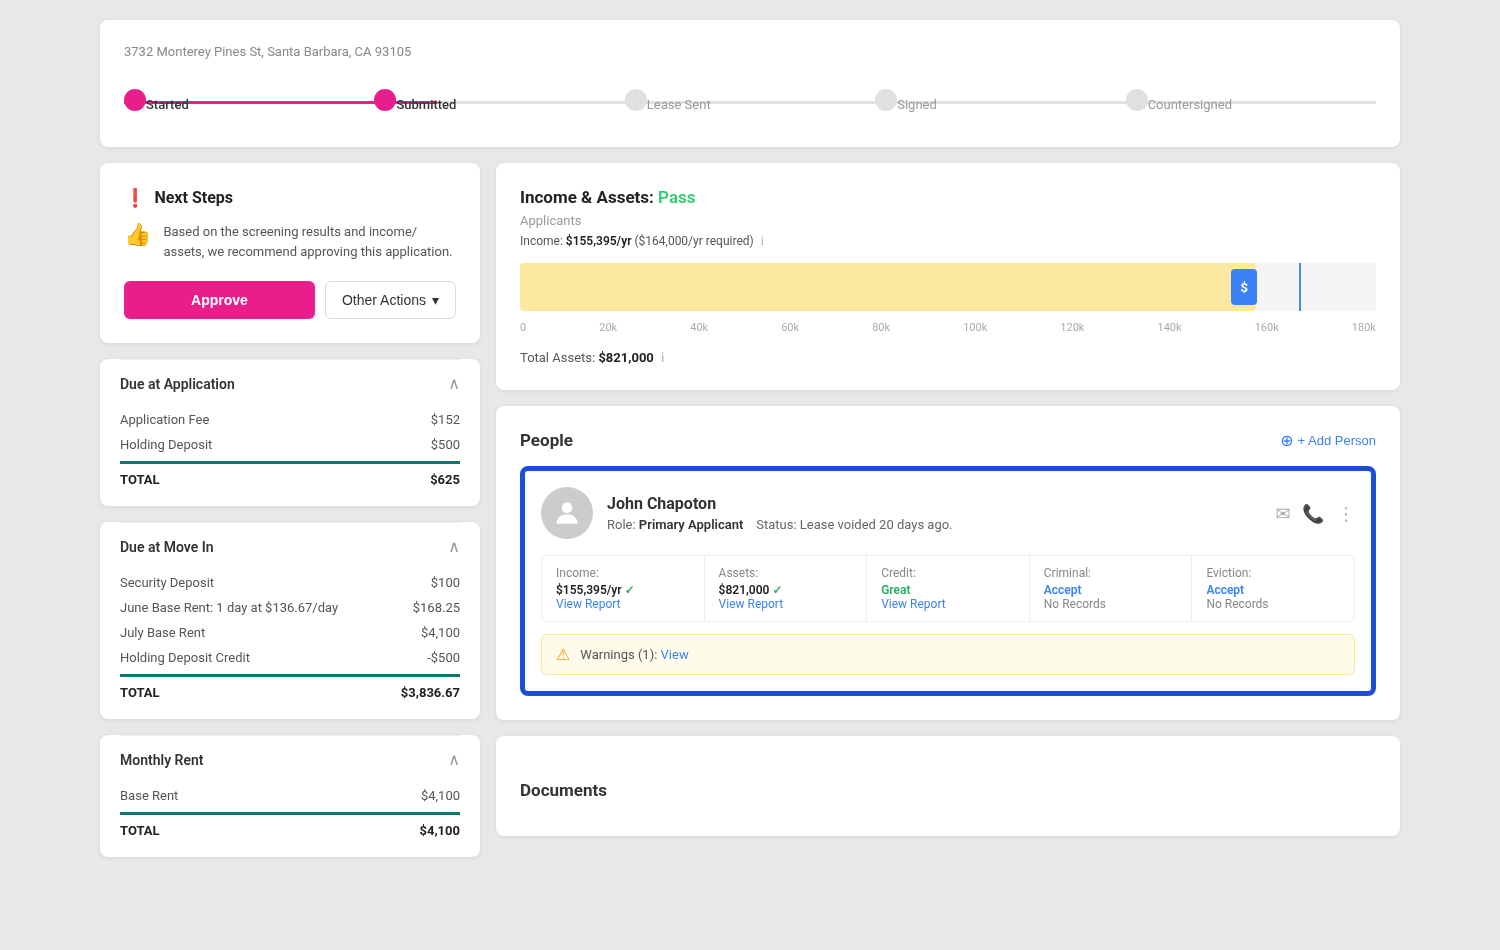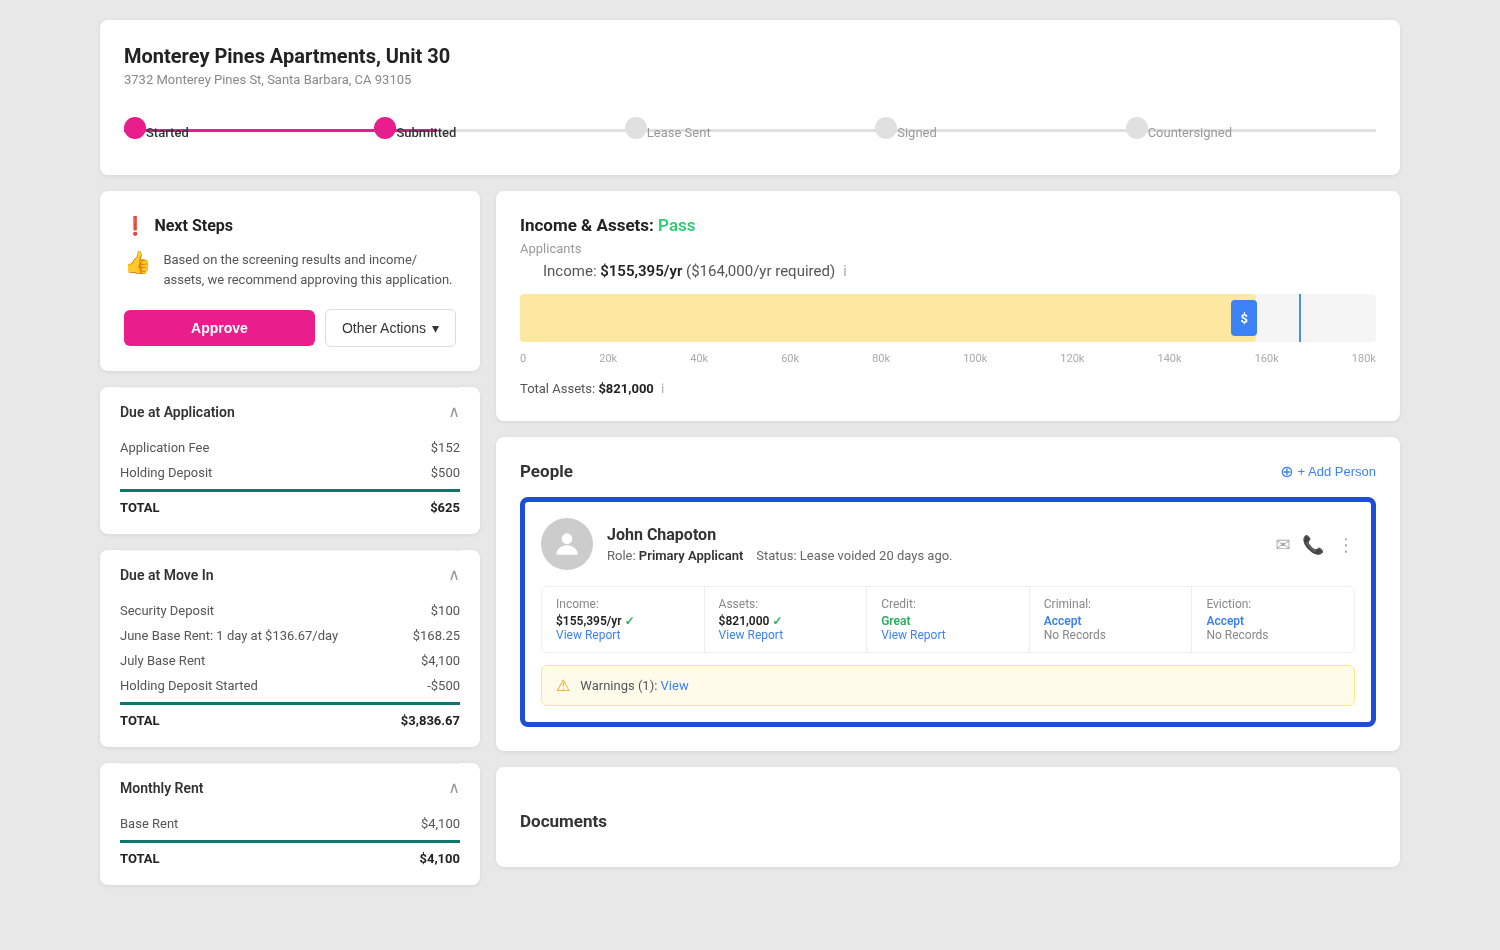--- a/index.html
+++ b/index.html
@@ -122,21 +122,20 @@
       flex-shrink: 0;
     }
     .next-steps-text {
       font-size: 13px;
       color: #555;
       line-height: 1.5;
     }
     .action-buttons {
       display: flex;
       gap: 10px;
-      align-items: center;
     }
     .btn-approve {
       background: #e91e8c;
       color: #fff;
       border: none;
       border-radius: 6px;
       padding: 10px 28px;
       font-size: 14px;
       font-weight: 600;
       cursor: pointer;
@@ -199,24 +198,23 @@
       color: #2ecc71;
       font-weight: 600;
       margin-top: 30px;
     }
     .applicants-label {
       font-size: 13px;
       color: #999;
       margin-bottom: 4px;
     }
     .income-line {
-      font-size: 15px;
+      font-size: 12px;
       color: #555;
       margin-bottom: 14px;
-      margin-left: 23px;
     }
     .income-line strong {
       color: #222;
       font-weight: 600;
     }
 
     
     .bar-chart-container {
       position: relative;
       height: 48px;
@@ -386,21 +384,20 @@
       font-weight: 700;
       padding: 20px 0 12px;
     }
   </style>
 </head>
 <body>
 
 <div class="main-container">
 
   <div class="card">
-    <div class="property-title">Monterey Pines Apartments, Unit 30</div>
     <div class="property-address">3732 Monterey Pines St, Santa Barbara, CA 93105</div>
 
     <div class="progress-container">
       <div class="progress-track">
         <div class="progress-track-filled"></div>
       </div>
 
       <div class="step-group">
         <div class="step-dot active"></div>
         <div class="step-label active">Started</div>
@@ -484,21 +481,21 @@
           </div>
           <div class="line-item">
             <span>June Base Rent: 1 day at $136.67/day</span>
             <span>$168.25</span>
           </div>
           <div class="line-item">
             <span>July Base Rent</span>
             <span>$4,100</span>
           </div>
           <div class="line-item">
-            <span>Holding Deposit Started</span>
+            <span>Holding Deposit Credit</span>
             <span>-$500</span>
           </div>
           <div class="line-item total">
             <span>TOTAL</span>
             <span>$3,836.67</span>
           </div>
         </div>
         <div style="padding-bottom: 14px;"></div>
       </div>
 

